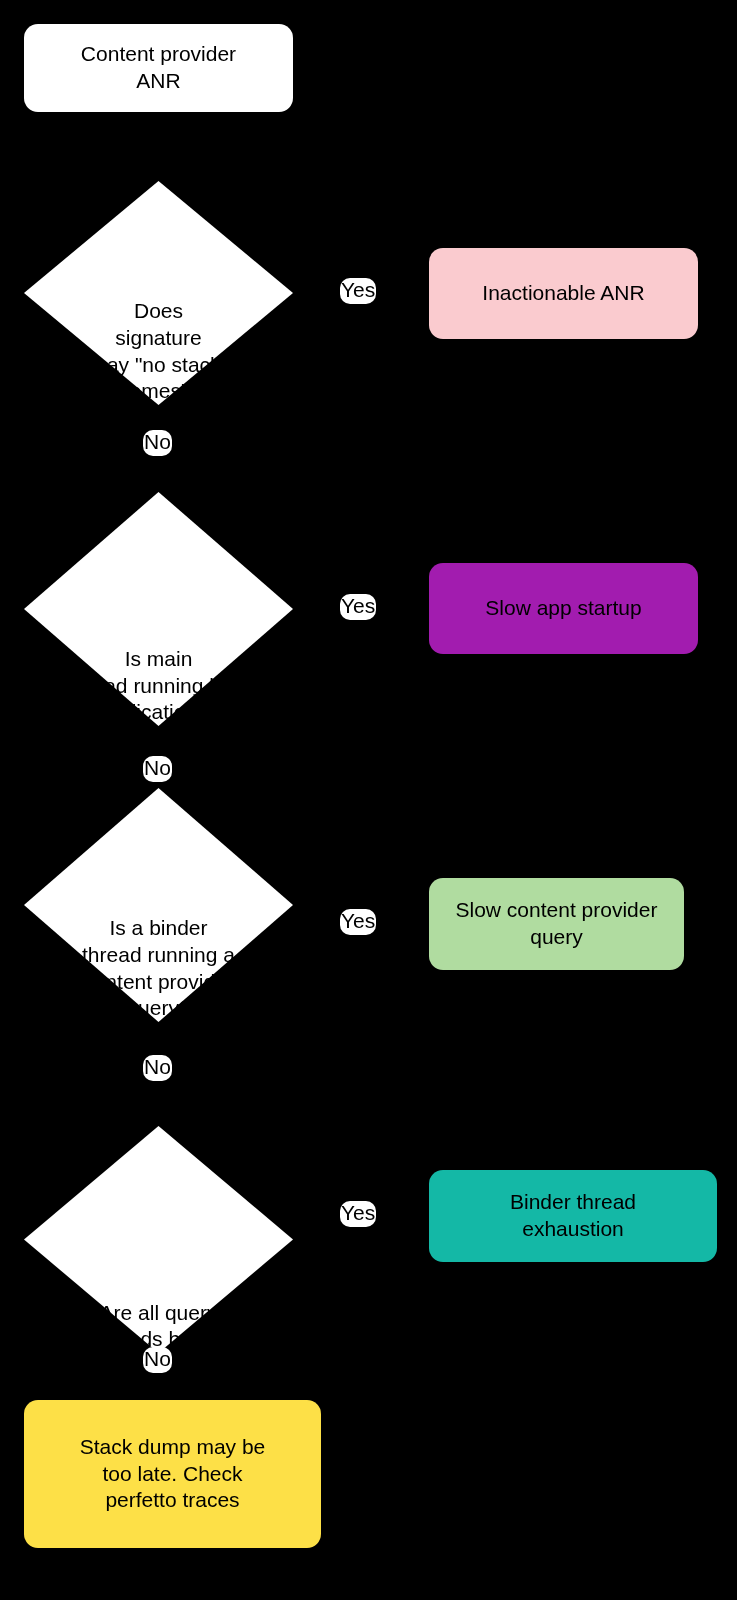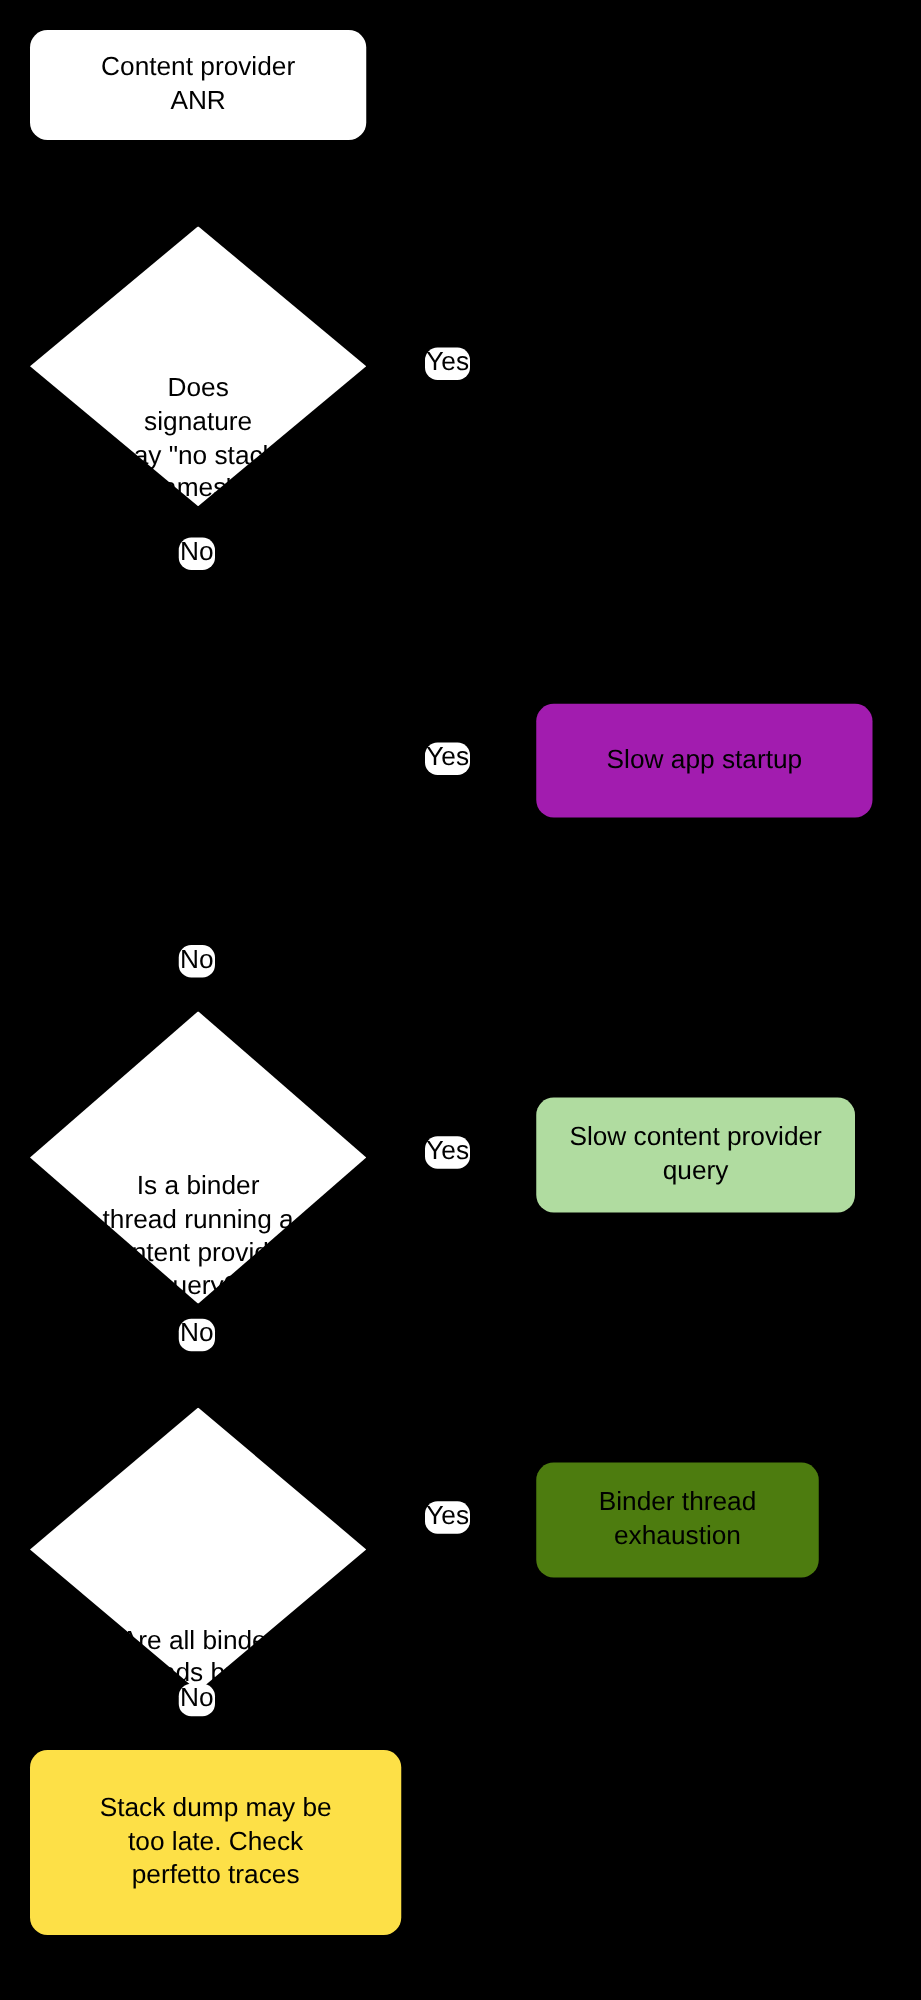--- a/index.html
+++ b/index.html
@@ -114,53 +114,64 @@
     <div class="shape"></div>
     <div class="label">
       <span class="node-text">Does
 signature
 say "no stack
 frames"?</span>
     </div>
   </div>
   <div class="edge-label" style="left:340px; top:278px;">Yes</div>
   <div class="edge-label" style="left:143px; top:430px;">No</div>
+  <div class="box" style="left:429px; top:248px; width:269px; height:91px; background:#FACBCF;">
+    <span class="node-text">Inactionable ANR</span>
+  </div>
 
+  <div class="diamond" style="left:24px; top:492px; width:269px; height:234px;">
+    <div class="shape"></div>
+    <div class="label">
+      <span class="node-text">Is main
+thread running bind
+Application()?</span>
+    </div>
+  </div>
   <div class="edge-label" style="left:340px; top:594px;">Yes</div>
   <div class="edge-label" style="left:143px; top:756px;">No</div>
   <div class="box" style="left:429px; top:563px; width:269px; height:91px; background:#a21caf;">
     <span class="node-text">Slow app startup</span>
   </div>
 
-  <div class="diamond" style="left:24px; top:809px; width:269px; height:234px;">
+  <div class="diamond" style="left:24px; top:788px; width:269px; height:234px;">
     <div class="shape"></div>
     <div class="label">
       <span class="node-text">Is a binder
 thread running a
 content provider
 query?</span>
     </div>
   </div>
   <div class="edge-label" style="left:340px; top:909px;">Yes</div>
   <div class="edge-label" style="left:143px; top:1055px;">No</div>
   <div class="box" style="left:429px; top:878px; width:255px; height:92px; background:#B0DCA0;">
     <span class="node-text">Slow content provider
 query</span>
   </div>
 
   <div class="diamond" style="left:24px; top:1126px; width:269px; height:227px;">
     <div class="shape"></div>
     <div class="label">
-      <span class="node-text">Are all binder
+      <span class="node-text">Are all query
 threads busy?</span>
     </div>
   </div>
   <div class="edge-label" style="left:340px; top:1201px;">Yes</div>
   <div class="edge-label" style="left:143px; top:1347px;">No</div>
-  <div class="box" style="left:429px; top:1170px; width:226px; height:92px; background:#4d7c0f;">
+  <div class="box" style="left:429px; top:1170px; width:288px; height:92px; background:#14b8a6;">
     <span class="node-text">Binder thread
 exhaustion</span>
   </div>
 
   <div class="box" style="left:24px; top:1400px; width:297px; height:148px; background:#fde047;">
     <span class="node-text">Stack dump may be
 too late. Check
 perfetto traces</span>
   </div>
 

